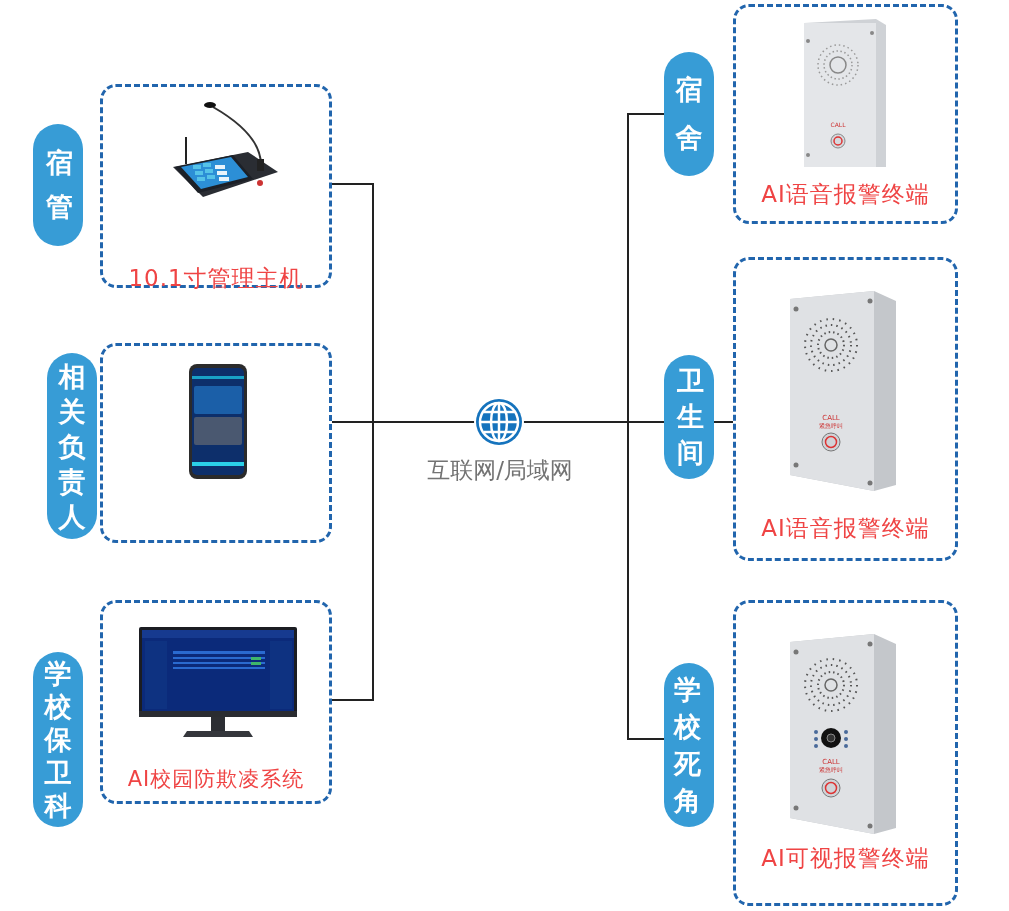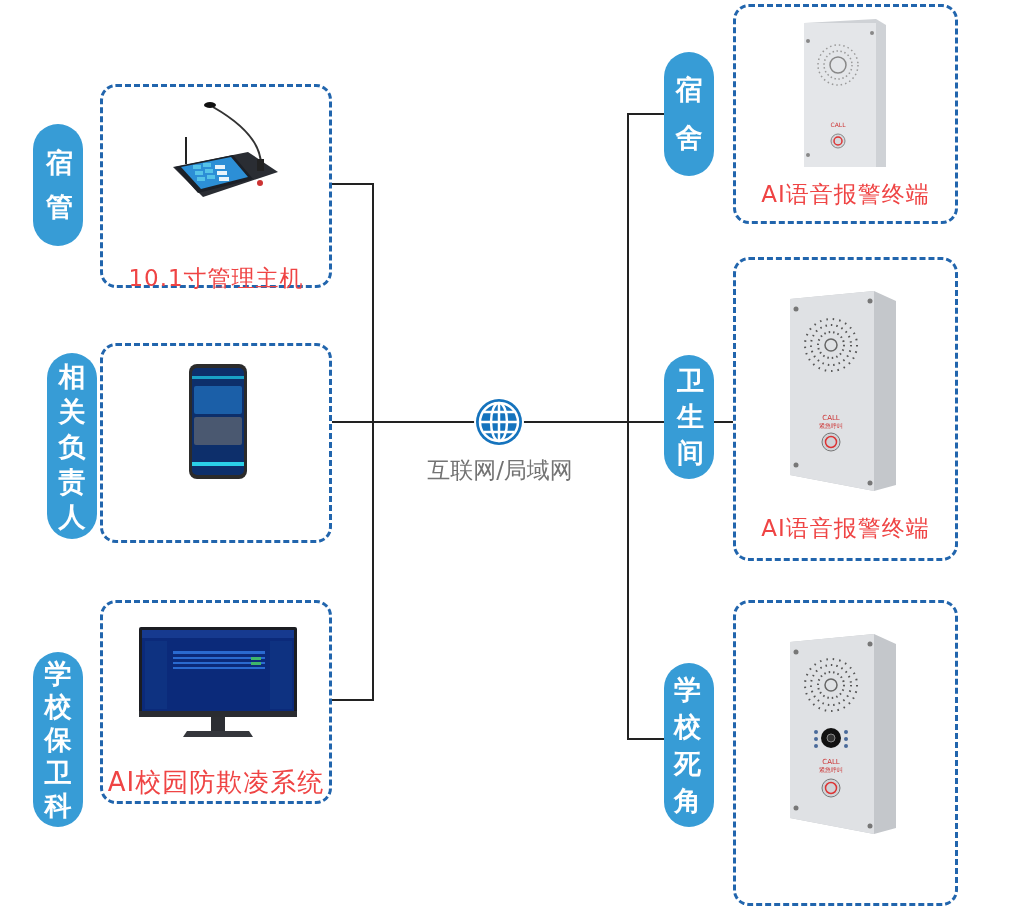--- a/index.html
+++ b/index.html
@@ -99,21 +99,21 @@
       <rect x="34" y="30" width="92" height="2"></rect>
       <rect x="34" y="35" width="92" height="2"></rect>
       <rect x="34" y="40" width="92" height="2"></rect>
     </g>
     <rect x="112" y="30" width="10" height="3" fill="#3fb56a"></rect>
     <rect x="112" y="35" width="10" height="3" fill="#3fb56a"></rect>
     <rect x="0" y="84" width="158" height="6" fill="#2a2c31"></rect>
     <rect x="72" y="90" width="14" height="14" fill="#2c2e33"></rect>
     <path d="M48 104 L110 104 L114 110 L44 110 Z" fill="#35373c"></path>
   </svg>
-  <div class="box-label" style="top:162px;font-size:26px;">AI校园防欺凌系统</div>
+  <div class="box-label" style="top:162px;font-size:21px;">AI校园防欺凌系统</div>
 </div>
 
 <div class="pill" style="left:664px;top:52px;height:124px;">
   <span style="width:30px;text-align:center;word-break:break-all;line-height:48px;">宿舍</span>
 </div>
 <div class="box" style="left:733px;top:4px;width:225px;height:220px;">
   <svg class="abs" style="left:62px;top:10px;" width="95" height="150" viewBox="0 0 95 150">
     <path d="M6 6 L78 2 L88 8 L88 150 L6 150 Z" fill="#cfd2d6"></path>
     <rect x="6" y="6" width="72" height="144" fill="#e4e6e9"></rect>
     <circle cx="10" cy="24" r="2" fill="#888"></circle>
@@ -178,13 +178,14 @@
         <circle cx="32" cy="118" r="2"></circle>
       <circle cx="62" cy="104" r="2"></circle>
         <circle cx="62" cy="111" r="2"></circle>
         <circle cx="62" cy="118" r="2"></circle>
     </g>
     <text x="47" y="136" text-anchor="middle" font-size="7" fill="#c33" font-family="DejaVu Sans, sans-serif">CALL</text>
     <text x="47" y="144" text-anchor="middle" font-size="6" fill="#c33" font-family="DejaVu Sans, sans-serif">紧急呼叫</text>
     <circle cx="47" cy="160" r="9" fill="#d0d3d7" stroke="#777"></circle>
     <circle cx="47" cy="160" r="5.5" fill="none" stroke="#d33" stroke-width="1.5"></circle>
   </svg>
+  <div class="box-label" style="top:240px;">AI可视报警终端</div>
 </div>
 
 </body></html>

